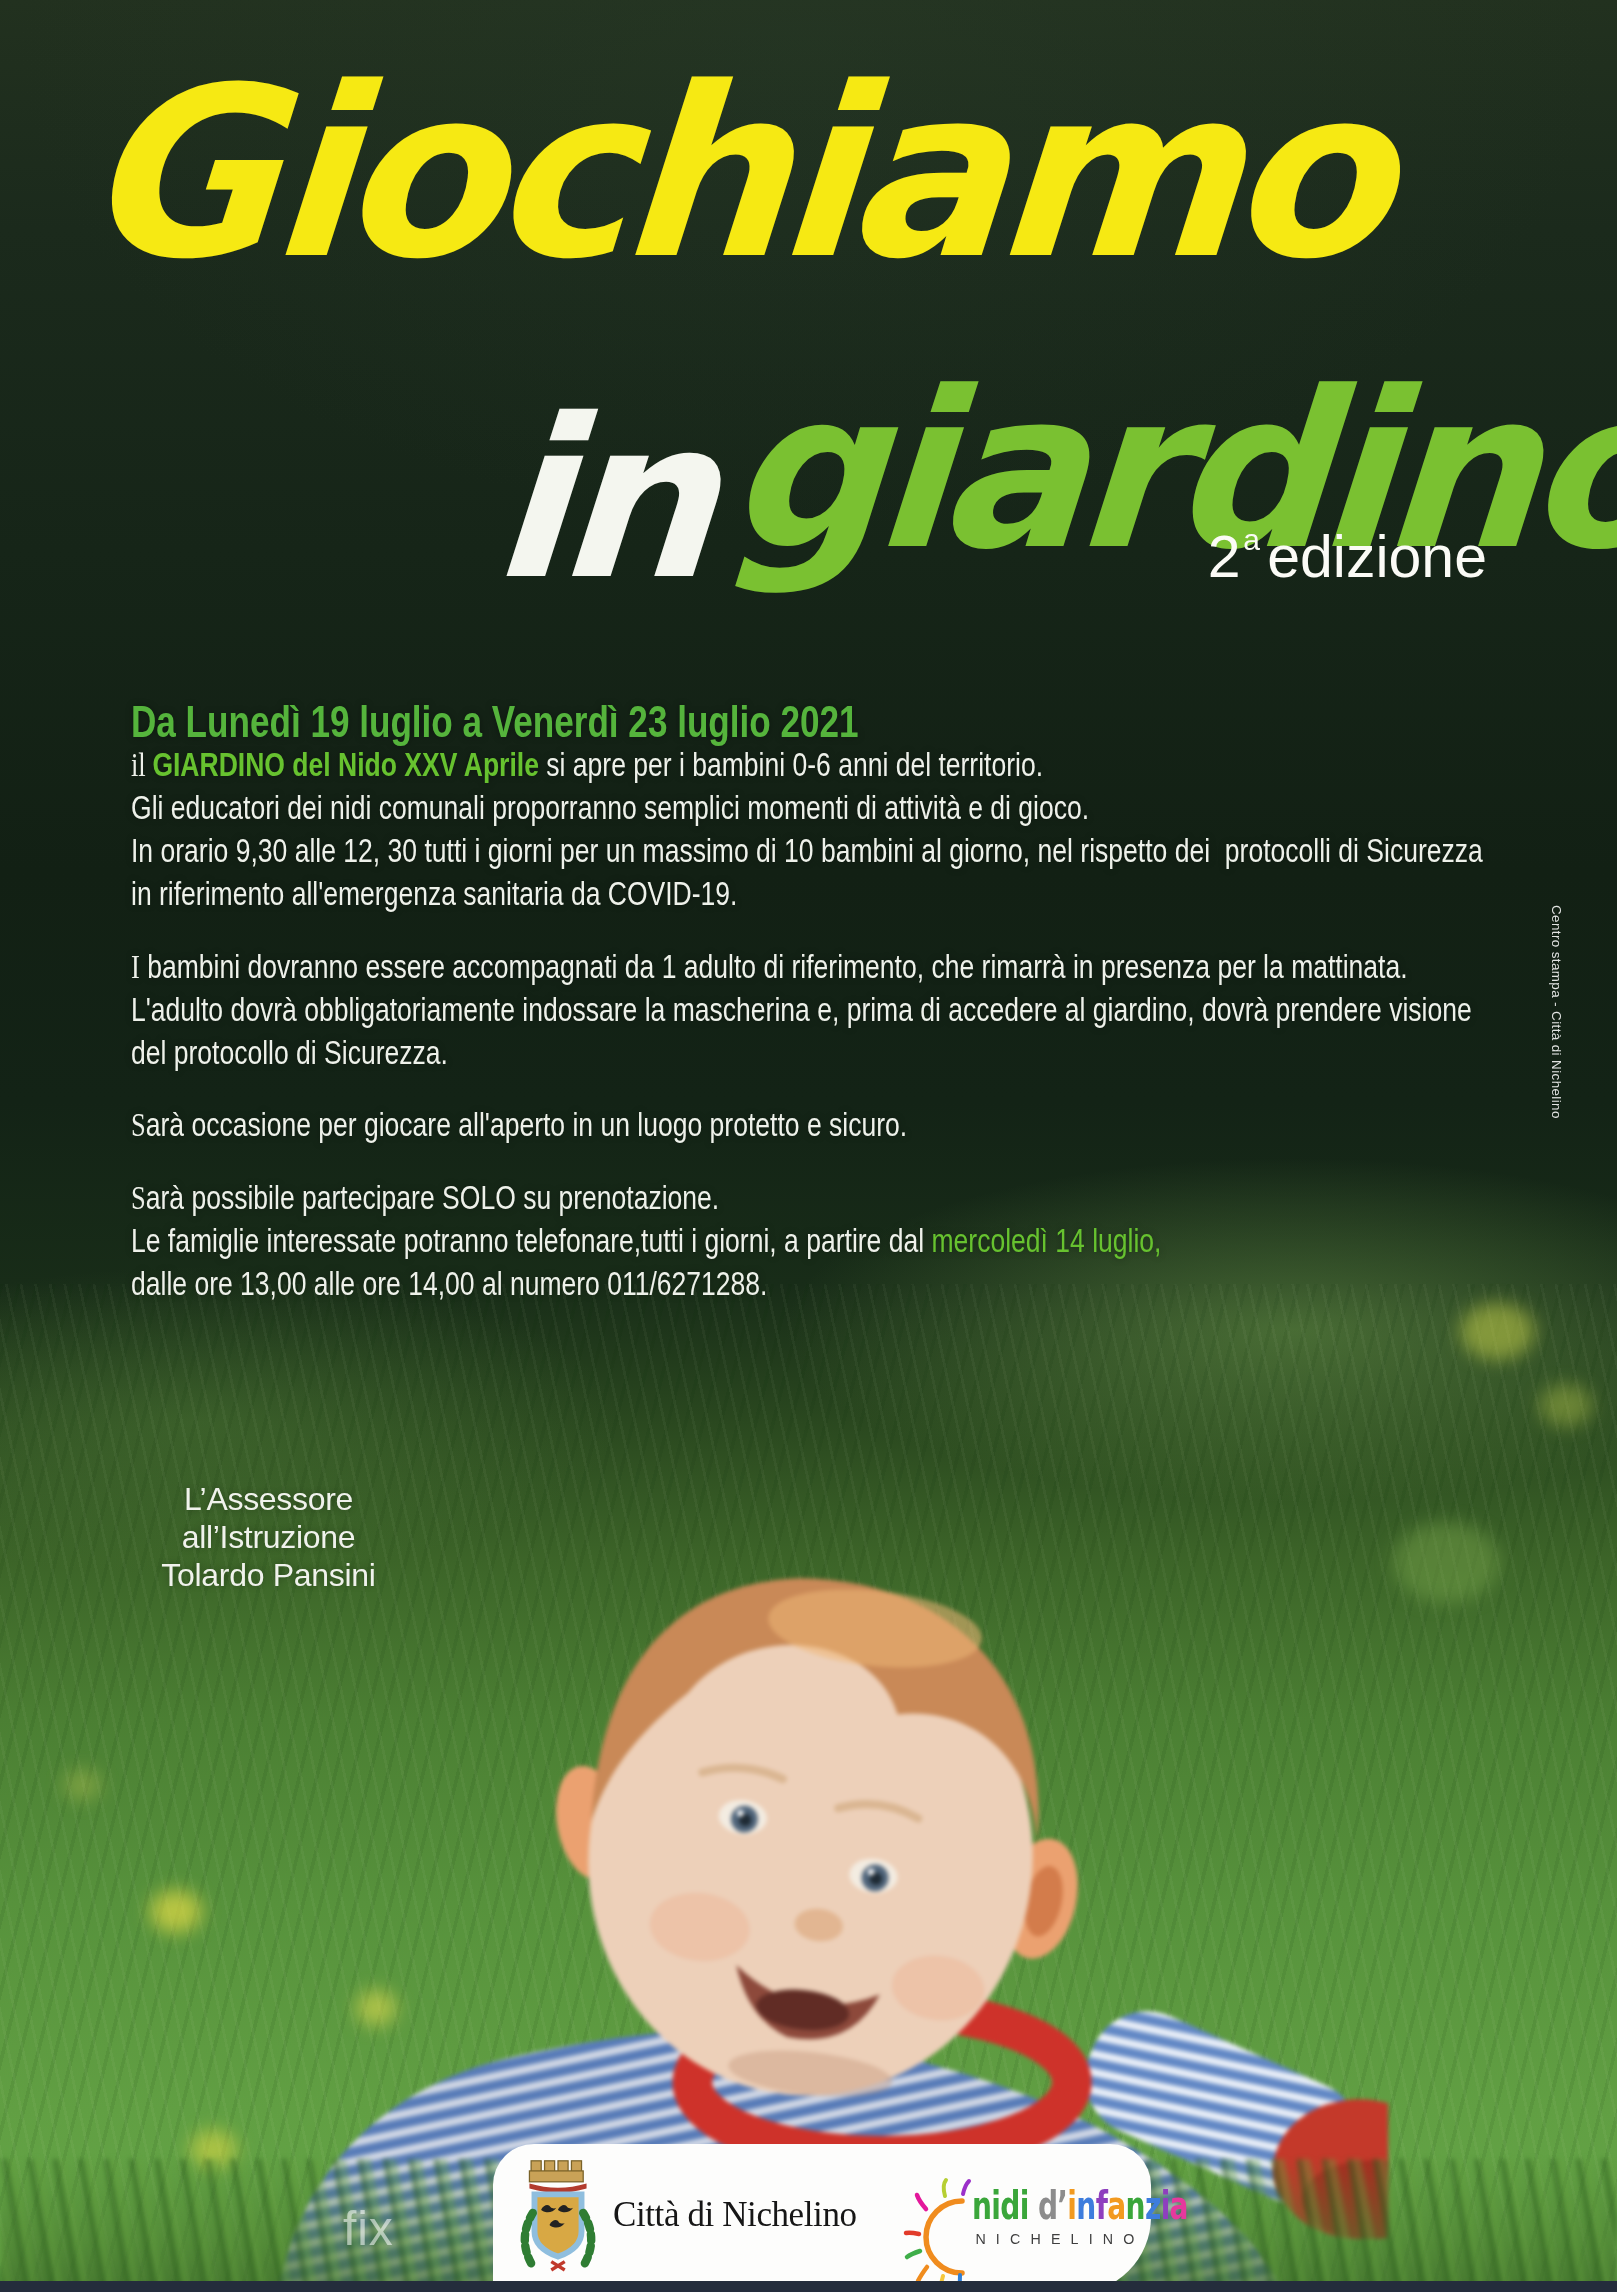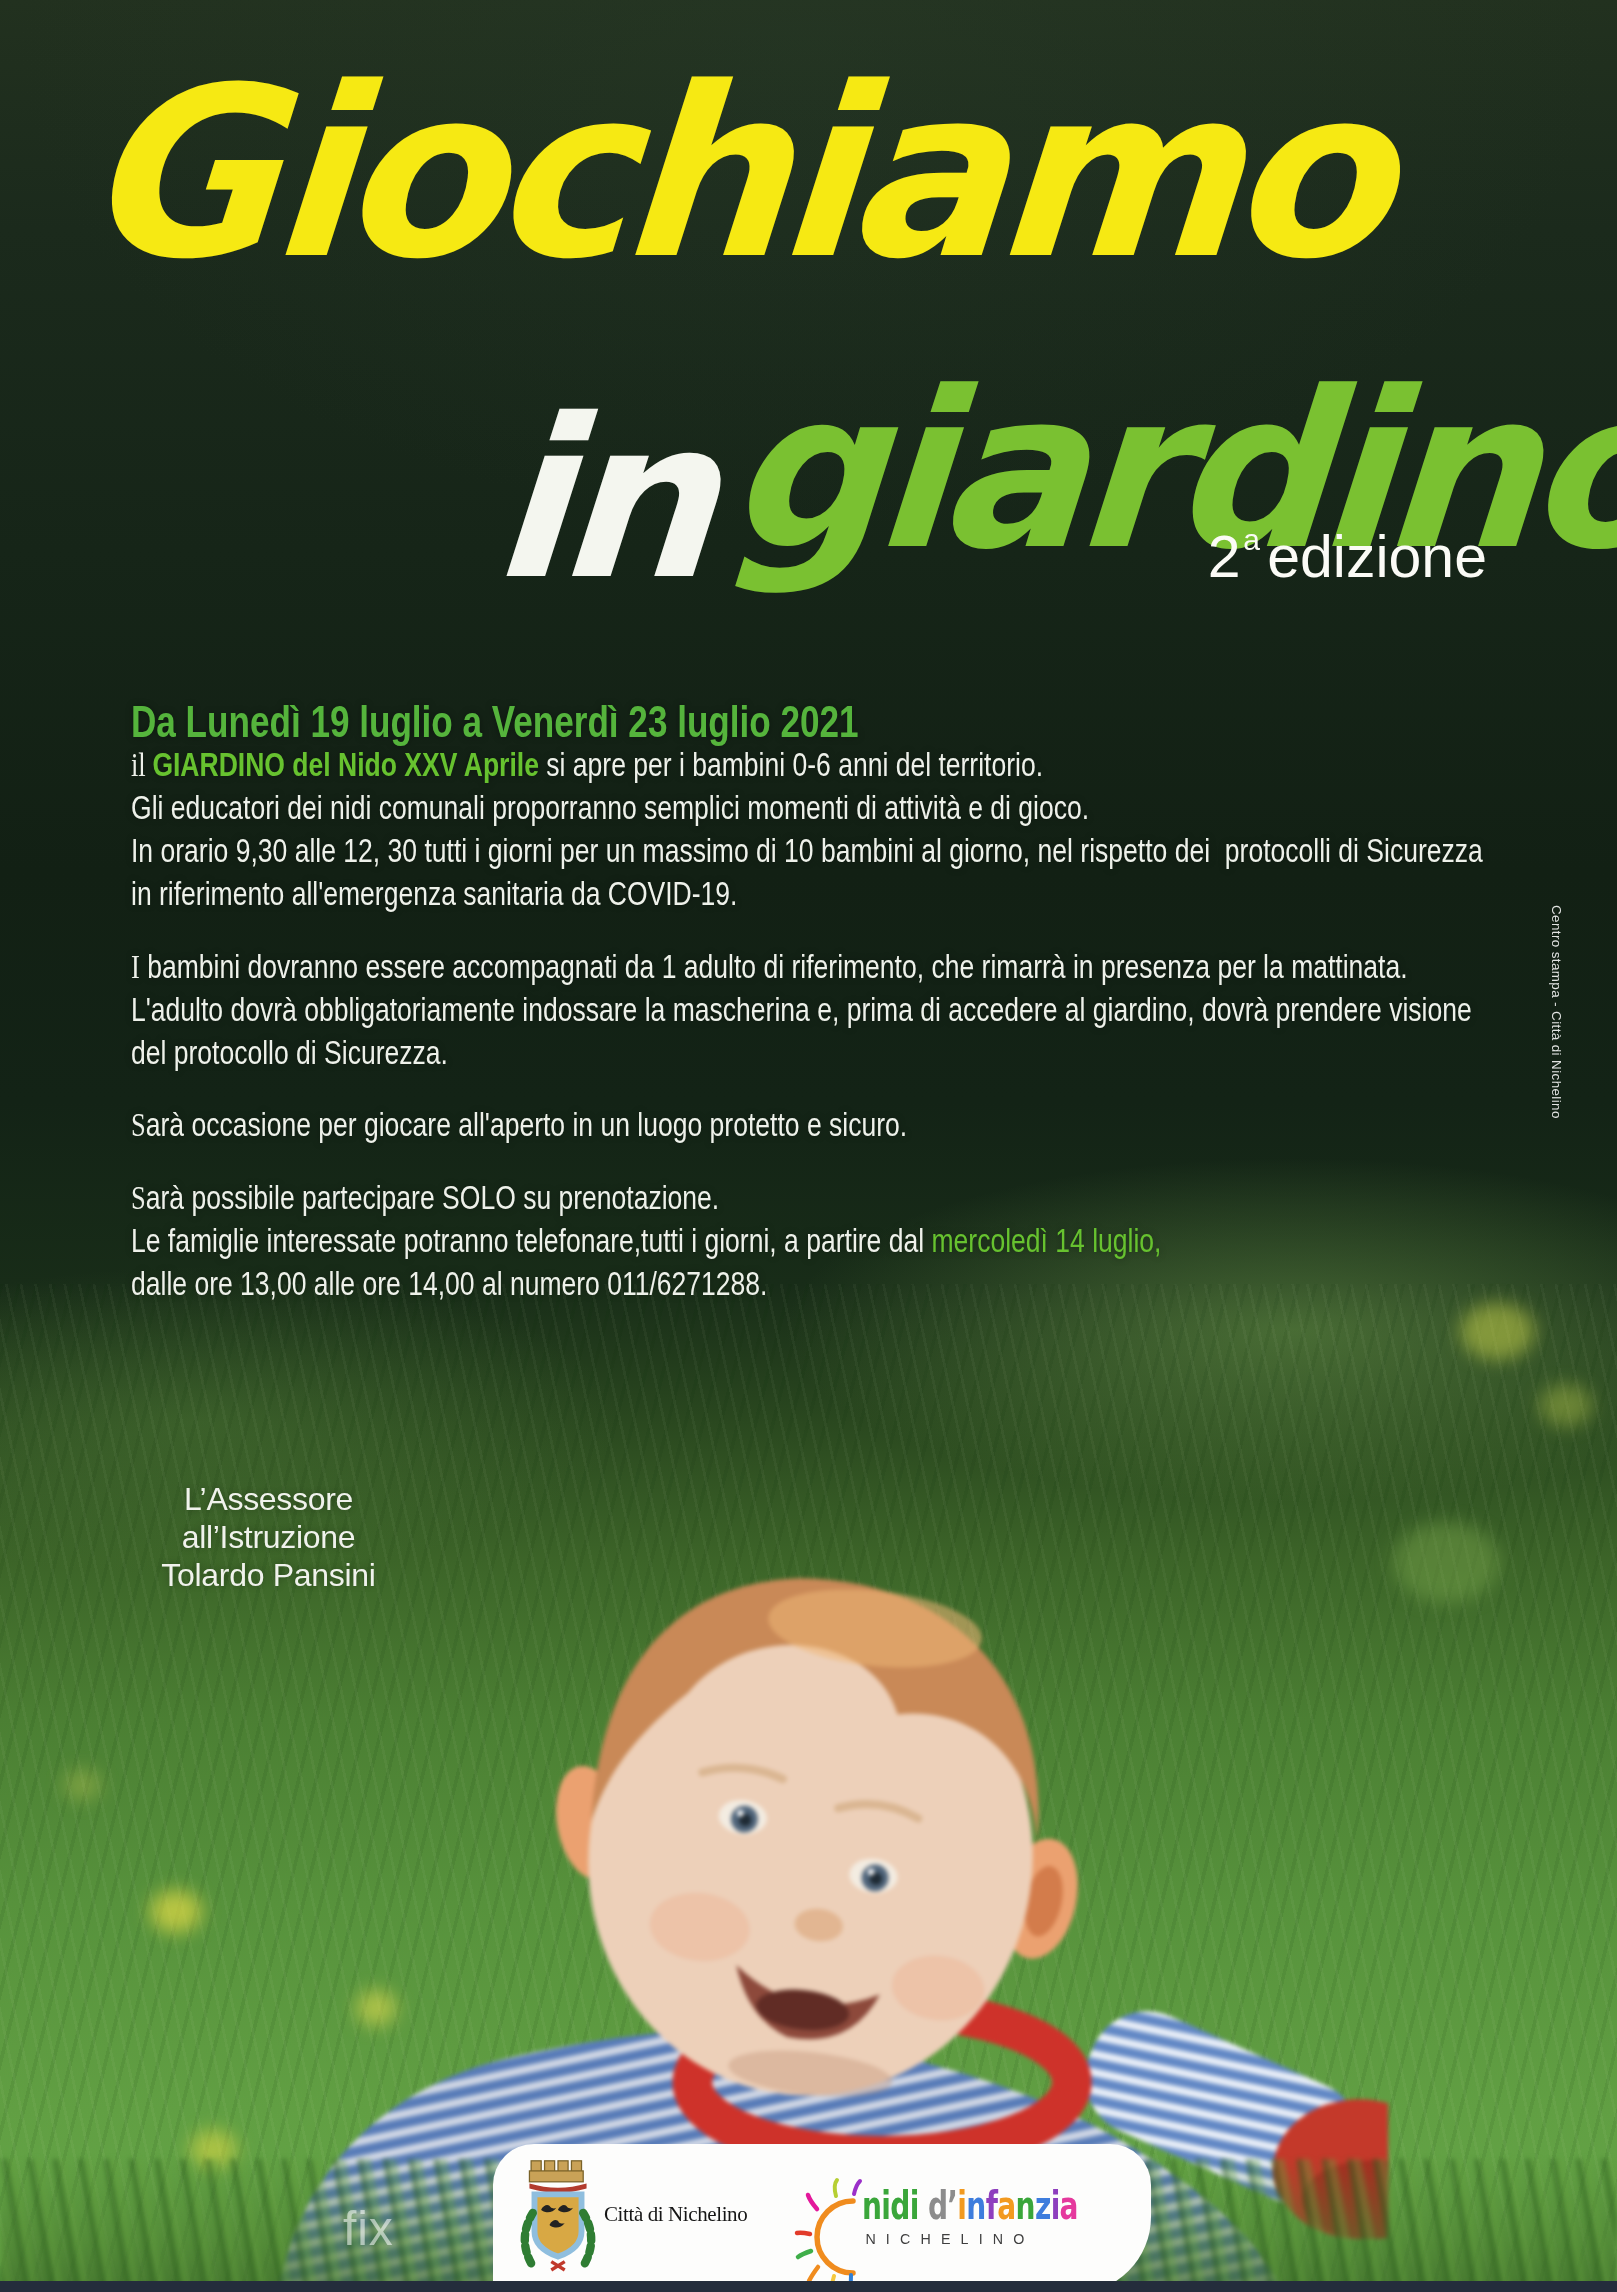--- a/index.html
+++ b/index.html
@@ -74,22 +74,22 @@
   
   .watermark{position:absolute;left:343px;top:2201px;z-index:25;
     font-size:48px;color:rgba(255,255,255,.55);letter-spacing:0.9px;}
 
   
   .footer-box{position:absolute;left:493px;top:2144px;width:658px;height:149px;z-index:30;
     background:#fdfdfc;border-radius:41px 41px 0 0;
     border-bottom-right-radius:76px;
     display:flex;align-items:center;padding:5.4px 12.5px 12.5px 23px;box-sizing:border-box;}
   .crest{flex:none;}
-  .city-label{margin-left:4px;font-family:"Liberation Serif",serif;
-    font-size:21px;color:#161616;letter-spacing:-0.4px;white-space:nowrap;}
+  .city-label{margin-left:13px;font-family:"Liberation Serif",serif;
+    font-size:35px;color:#161616;letter-spacing:-0.4px;white-space:nowrap;}
   .nidi{position:relative;margin-left:59px;padding-left:56px;}
   .sun{position:absolute;left:-12.5px;top:-19.7px;}
   .nidi-text{font-weight:700;font-size:39px;letter-spacing:-0.9px;white-space:nowrap;
     transform:scaleX(0.72);transform-origin:left center;font-family:"DejaVu Sans",sans-serif;}
   .nidi-sub{margin-top:2.7px;padding-left:3.6px;font-size:15px;letter-spacing:10.7px;
     color:#3f3f3f;white-space:nowrap;transform:scaleX(0.95);transform-origin:left center;}
   .c-grn{color:#3aa63a}.c-gry{color:#8c8c8c}.c-org{color:#f29a1f}.c-blu{color:#3e7ddd}
   .c-pur{color:#8e3fbe}.c-mag{color:#e5399d}
 
   .navy-strip{position:absolute;left:0;right:0;bottom:0;height:12.5px;z-index:40;background:#242d3c;}

